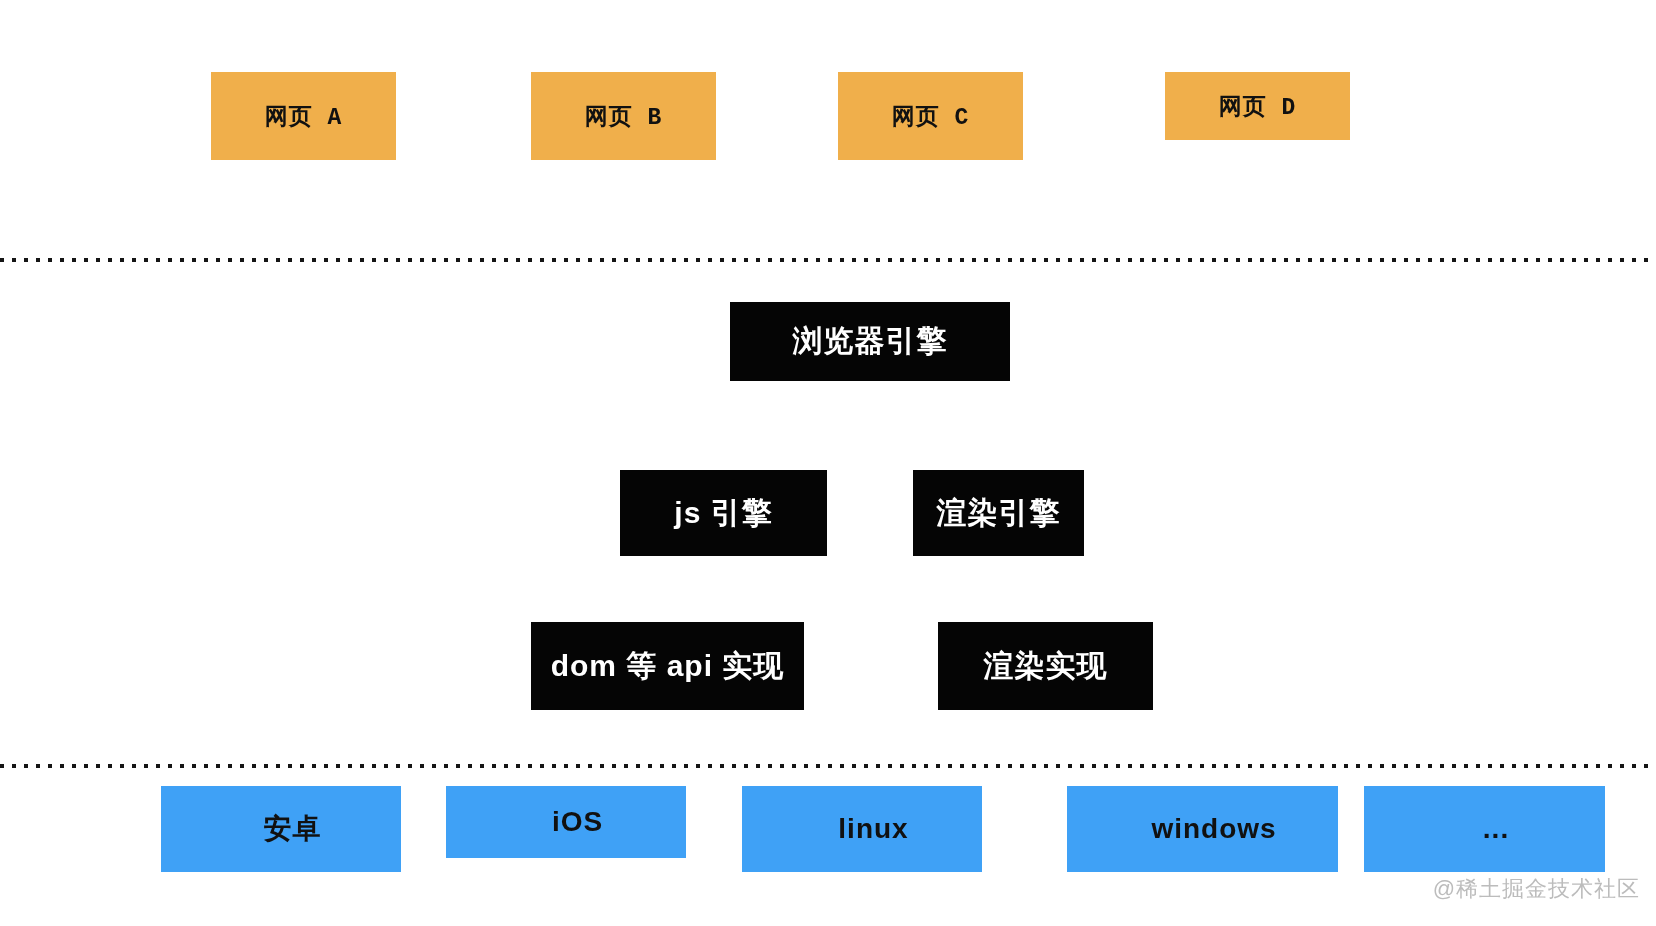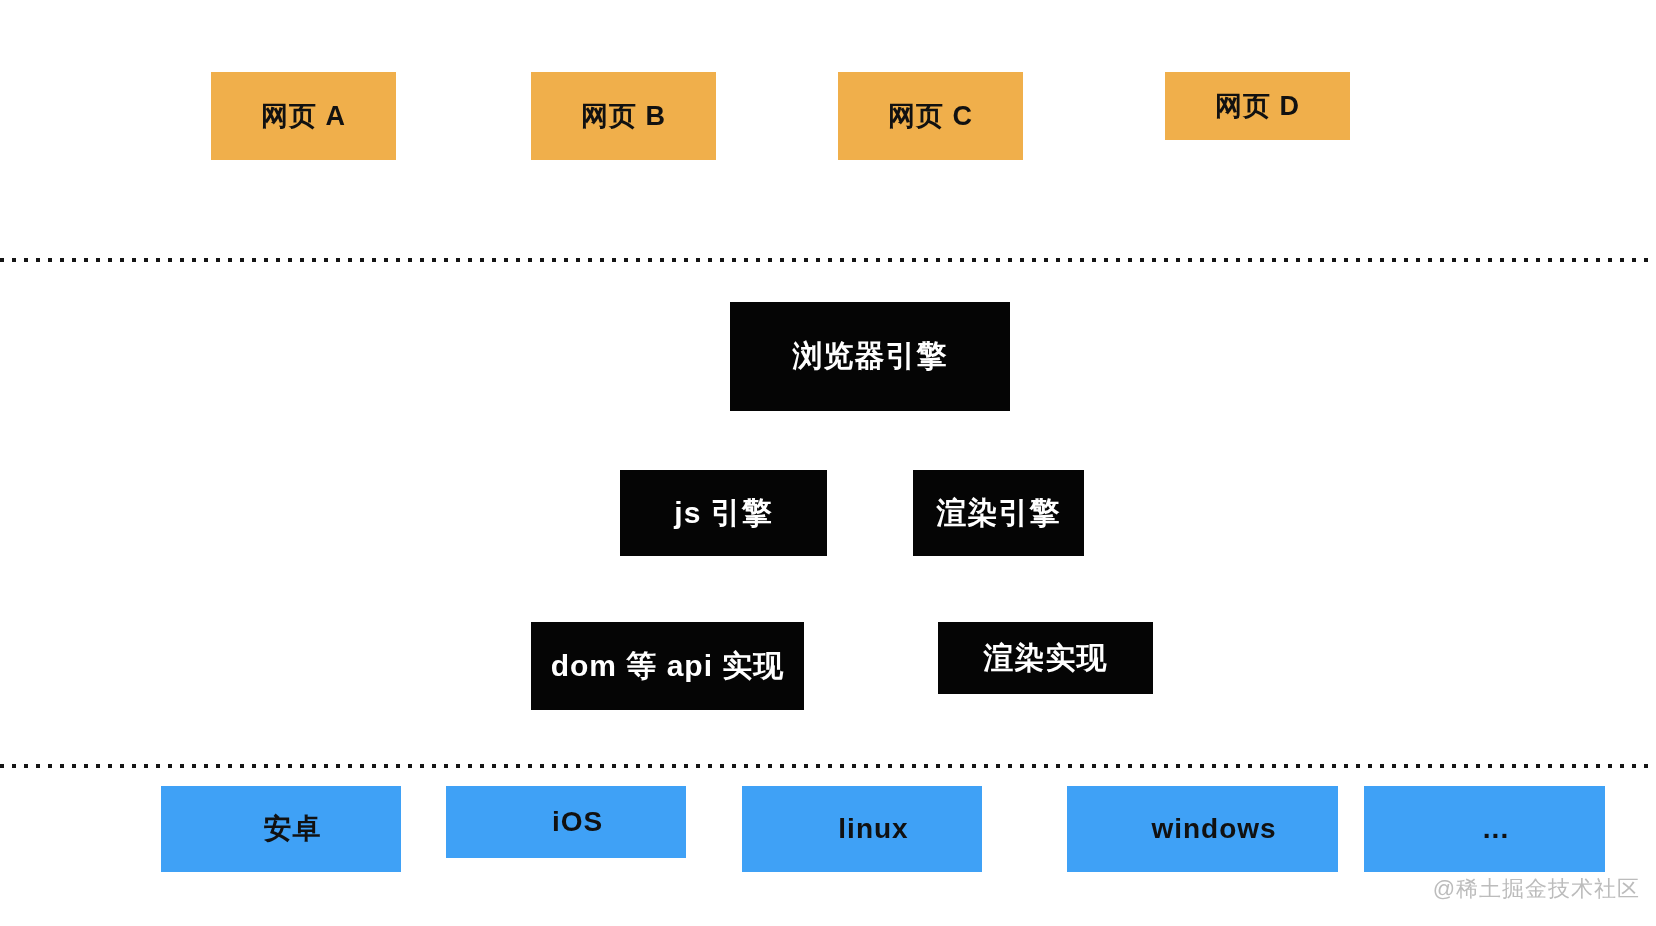--- a/index.html
+++ b/index.html
@@ -23,21 +23,22 @@
   .box{
     position:absolute;
     display:flex;align-items:center;justify-content:center;
     text-align:center;
     font-weight:bold;
     letter-spacing:1px;
   }
   .box.orange{
     background:var(--webpage-box);
     color:var(--box-text-dark);
-    font-size:27px;
+    font-size:23px;
+    font-family:Liberation Mono, monospace;
   }
   .box.dark{
     background:var(--engine-box);
     color:var(--box-text-light);
     font-size:30px;
   }
   .box.blue{
     background:var(--platform-box);
     color:var(--box-text-dark);
     font-size:28px;
@@ -69,35 +70,35 @@
   </div>
   <div class="box orange" style="left:838px;top:72px;width:185px;height:88px">
     <span>网页 C</span>
   </div>
   <div class="box orange" style="left:1165px;top:72px;width:185px;height:68px">
     <span>网页 D</span>
   </div>
 
   <div class="dotted" style="top:258px"></div>
 
-  <div class="box dark" style="left:730px;top:302px;width:280px;height:109px">
+  <div class="box dark" style="left:730px;top:302px;width:280px;height:79px">
     <span>浏览器引擎</span>
   </div>
 
   <div class="box dark" style="left:620px;top:470px;width:207px;height:86px">
     <span>js 引擎</span>
   </div>
   <div class="box dark" style="left:913px;top:470px;width:171px;height:86px">
     <span>渲染引擎</span>
   </div>
 
   <div class="box dark" style="left:531px;top:622px;width:273px;height:88px">
     <span>dom 等 api 实现</span>
   </div>
-  <div class="box dark" style="left:938px;top:622px;width:215px;height:72px">
+  <div class="box dark" style="left:938px;top:622px;width:215px;height:88px">
     <span>渲染实现</span>
   </div>
 
   <div class="dotted" style="top:764px"></div>
 
   <div class="box blue" style="left:161px;top:786px;width:217px;height:86px">
     <span>安卓</span>
   </div>
   <div class="box blue" style="left:446px;top:786px;width:217px;height:72px">
     <span>iOS</span>

